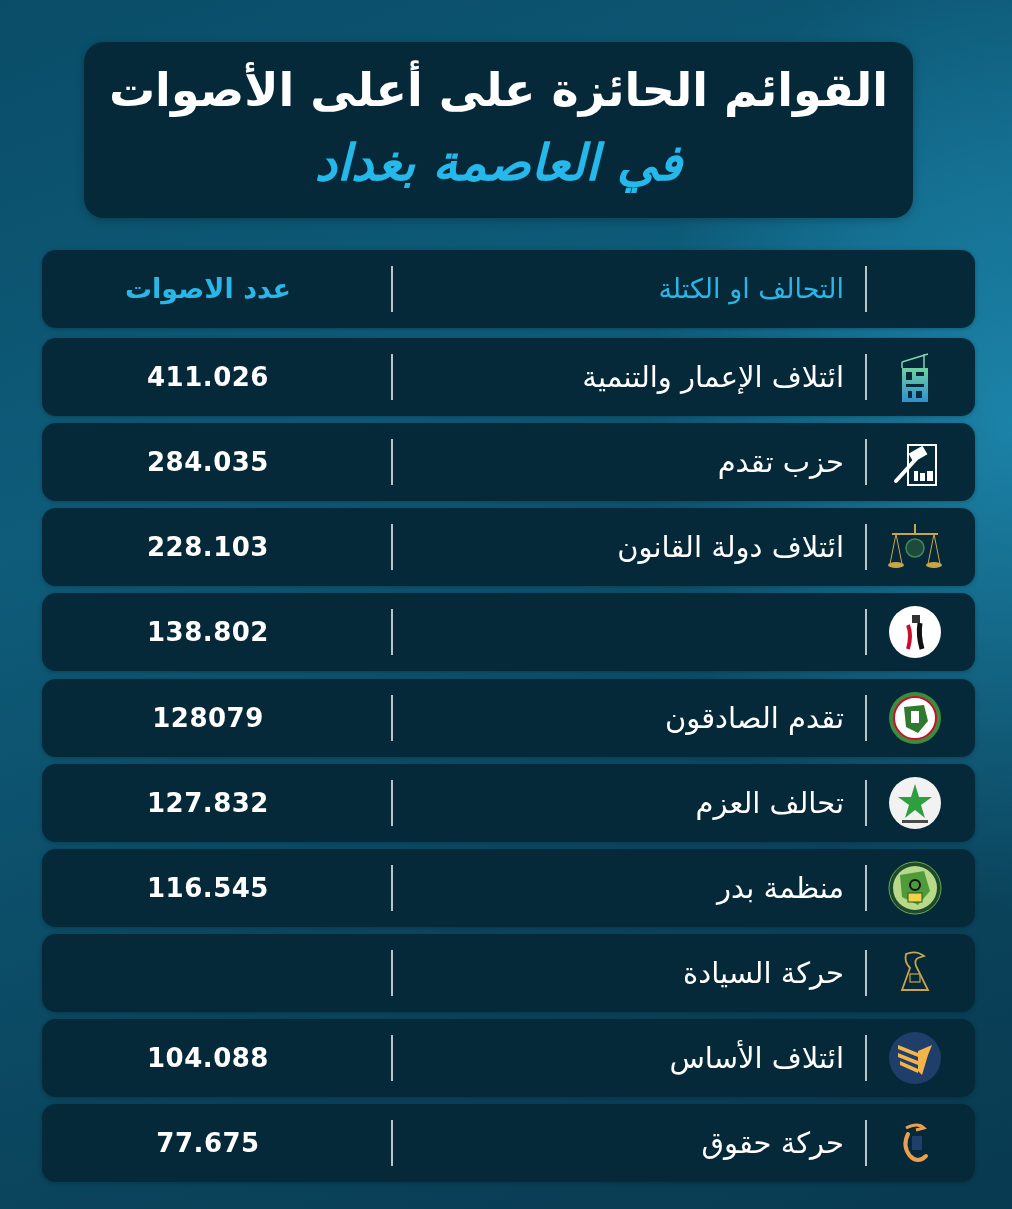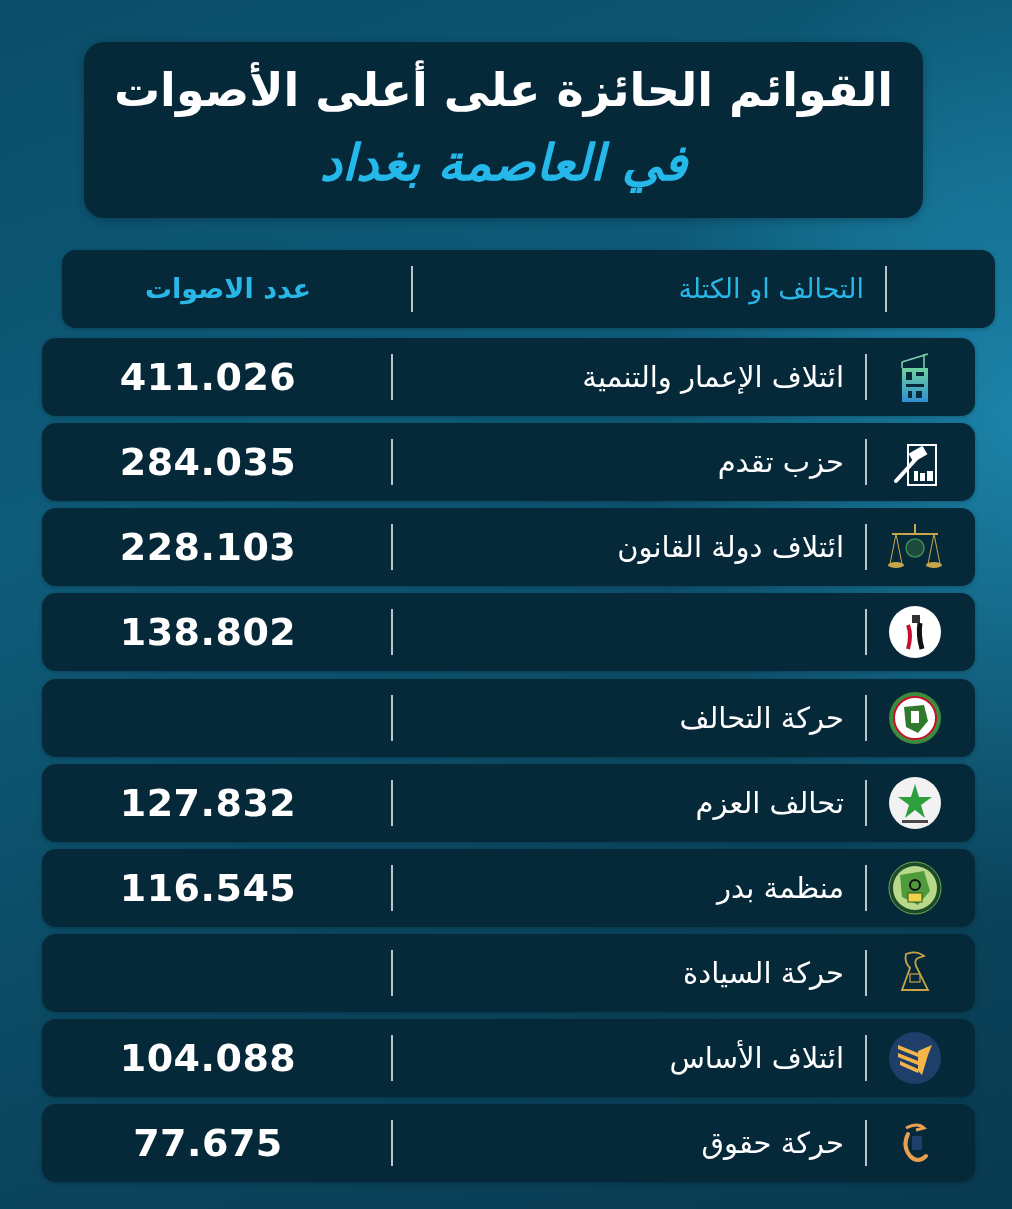--- a/index.html
+++ b/index.html
@@ -7,45 +7,45 @@
       width: 1012px; height: 1209px; overflow: hidden; position: relative;
       background:
         radial-gradient(ellipse 520px 700px at 1012px 420px, rgba(40,170,215,0.55), rgba(40,170,215,0) 70%),
         linear-gradient(160deg, #0a4d68 0%, #0e5c7a 35%, #0b4760 70%, #083a50 100%);
       font-family: "DejaVu Sans", sans-serif;
     }
     .title-card {
       position: absolute; left: 84px; top: 42px; width: 829px; height: 176px;
       background: #06293a; border-radius: 20px;
       box-shadow: 0 2px 8px rgba(0,0,0,0.25);
-      text-align: center; direction: rtl; padding-left: 10px;
+      text-align: center; direction: rtl;
     }
     .title-line1 {
       position: absolute; left: 0; right: 0; top: 18px;
       color: #ffffff; font-size: 46px; font-weight: bold; line-height: 60px;
     }
     .title-line2 {
       position: absolute; left: 0; right: 0; top: 88px;
       color: #25b8ea; font-size: 50px; font-weight: bold; line-height: 66px; font-style: italic;
     }
     .row {
       position: absolute; left: 42px; width: 933px; height: 78px;
       background: #06293a; border-radius: 14px;
       box-shadow: 0 1px 4px rgba(0,0,0,0.25);
     }
-    .header-row { top: 250px; margin-left: 20px; }
+    .header-row { top: 250px; }
     .divider {
       position: absolute; top: 16px; width: 2px; height: 46px; background: #b8c6cc;
     }
     .divider-left { left: 349px; }
     .divider-right { left: 823px; }
     .cell-value {
       position: absolute; left: 0; width: 332px; top: 0; height: 78px;
       line-height: 78px; text-align: center;
-      color: #ffffff; font-size: 38px; font-weight: bold;
+      color: #ffffff; font-size: 26px; font-weight: bold;
       font-family: "DejaVu Sans", sans-serif; letter-spacing: 0.5px;
     }
     .cell-name {
       position: absolute; left: 370px; width: 432px; top: 0; height: 78px;
       line-height: 78px; text-align: right; direction: rtl;
       color: #ffffff; font-size: 29px; font-weight: normal;
     }
     .header-row .cell-value, .header-row .cell-name { color: #29b7e8; font-size: 27px; }
     .logo {
       position: absolute; left: 846px; top: 12px; width: 54px; height: 54px;
@@ -128,22 +128,23 @@
     <svg viewBox="0 0 54 54">
       <circle cx="27" cy="27" r="26" fill="#ffffff"></circle>
       <path d="M20 20 Q24 30 20 44" stroke="#c8102e" stroke-width="4" fill="none"></path>
       <path d="M32 18 Q30 30 34 44" stroke="#111" stroke-width="5" fill="none"></path>
       <rect x="24" y="10" width="8" height="8" fill="#333"></rect>
     </svg>
   </div>
 </div>
 
 <div class="row" style="top:679px">
-  <div class="divider divider-left"></div>
-  <div class="cell-name">حركة التحالف</div>
+  <div class="cell-value">128079</div>
+  <div class="divider divider-left"></div>
+  <div class="cell-name">تقدم الصادقون</div>
   <div class="divider divider-right"></div>
   <div class="logo">
     <svg viewBox="0 0 54 54">
       <circle cx="27" cy="27" r="26" fill="#3d8b3d"></circle>
       <circle cx="27" cy="27" r="21" fill="#ffffff" stroke="#c8102e" stroke-width="2"></circle>
       <path d="M16 16 L36 14 L40 30 L30 42 L18 36 Z" fill="#2f7a2f"></path>
       <rect x="23" y="20" width="8" height="12" fill="#fff"></rect>
     </svg>
   </div>
 </div>

